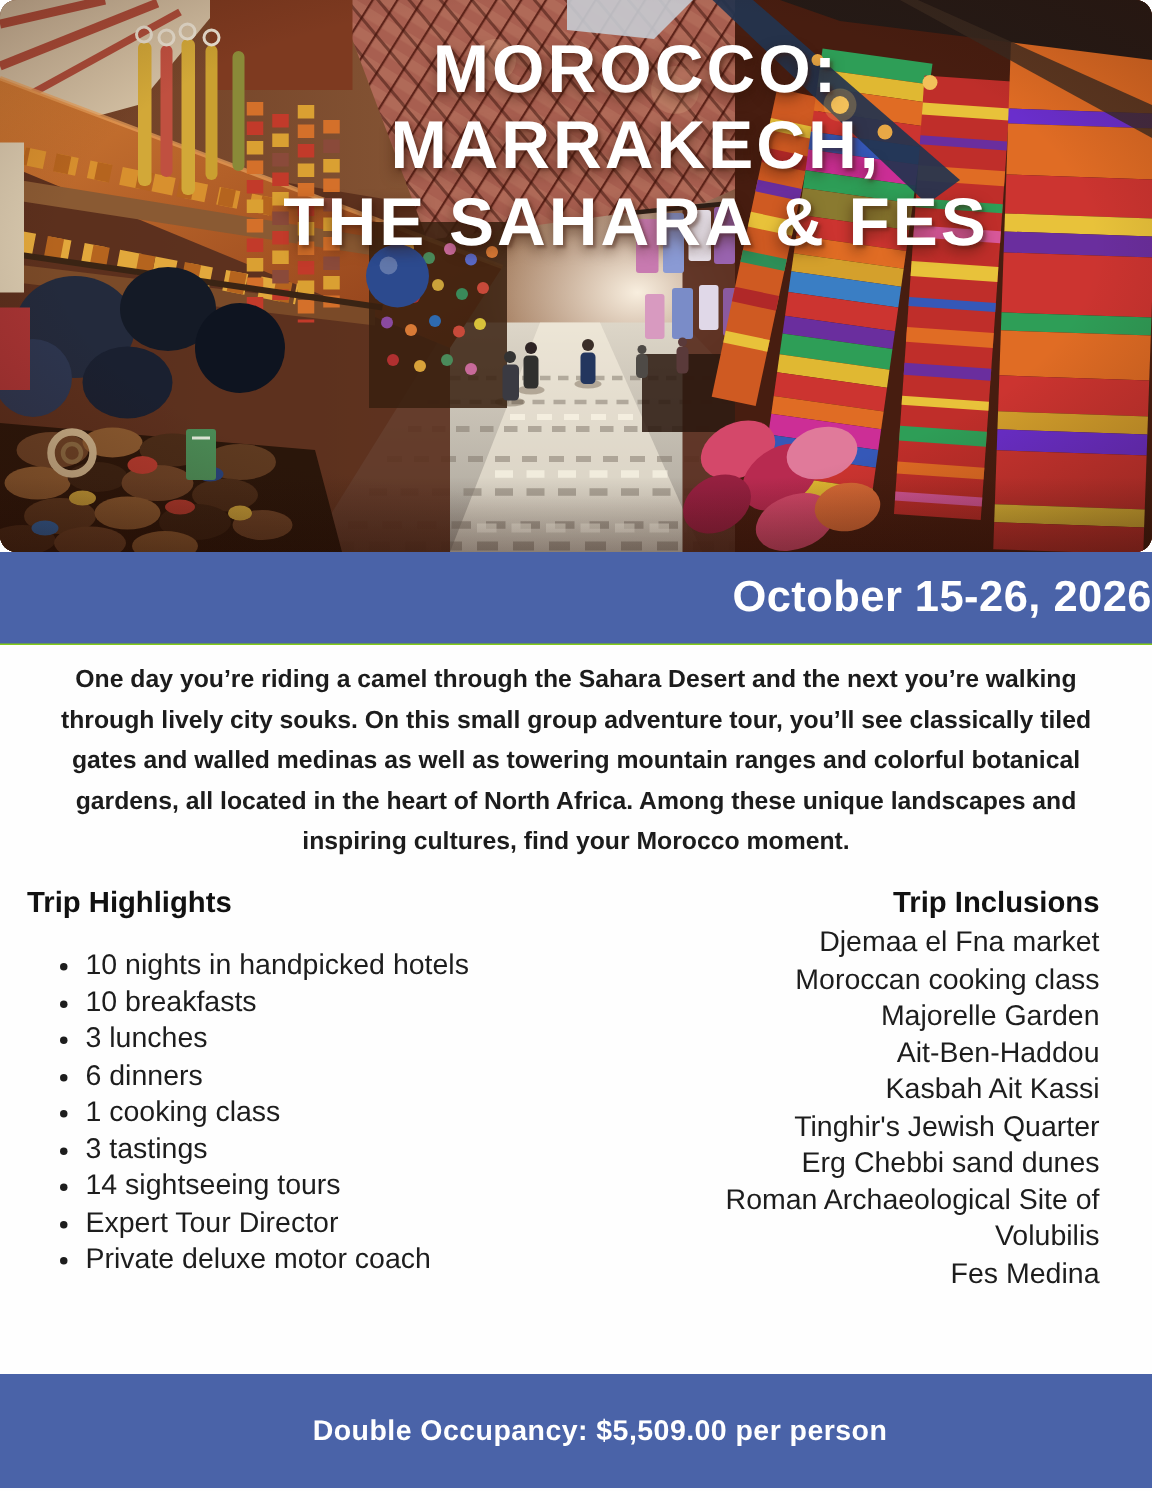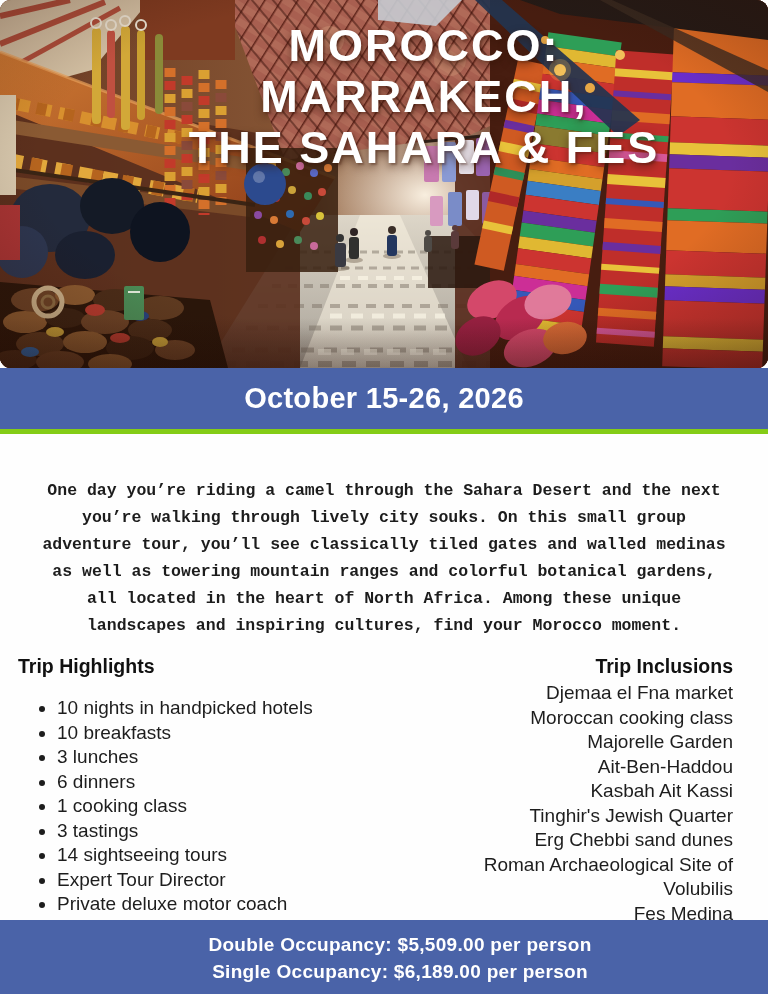--- a/index.html
+++ b/index.html
@@ -8,28 +8,28 @@
   .page{width:768px;height:994px;display:flex;flex-direction:column;background:#fefefe;}
 
   
   .hero{position:relative;width:768px;height:368px;overflow:hidden;background:#6e3a24;flex:none;border-radius:11px;}
   .hero svg{position:absolute;inset:0;display:block;}
   .hero-title{position:absolute;top:20px;left:0;right:0;transform:translateX(40px);
     text-align:center;color:#fff;font-weight:800;font-size:45px;line-height:51px;
     letter-spacing:2px;text-shadow:0 4px 9px rgba(50,20,8,.55),2px 2px 2px rgba(70,30,15,.35);}
 
   
-  .date-banner{height:61px;flex:none;background:#4a63a8;border-bottom:5px solid #84cc16;
-    display:flex;align-items:center;justify-content:center;color:#fff;
+  .date-banner{height:61px;flex:none;background:#4a63a8;border-bottom:1px solid #84cc16;
+    display:flex;align-items:center;justify-content:flex-end;color:#fff;
     font-size:29px;font-weight:700;letter-spacing:.3px;}
 
   
   main{height:486px;flex:none;background:#fefefe;overflow:hidden;}
-  .intro{width:700px;margin:43px auto 0;text-align:center;font-size:16.5px;line-height:27px;
-    font-weight:700;color:#1c1c1c;font-family:Liberation Mono, monospace;}
+  .intro{width:700px;margin:10px auto 0;text-align:center;font-size:16.5px;line-height:27px;
+    font-weight:700;color:#1c1c1c;}
   .columns{display:flex;justify-content:flex-start;margin:15px 23px 0 18px;}
   .columns h2{font-size:19.5px;font-weight:700;margin:0;line-height:24px;color:#111;}
   .col-left{width:400px;}
   .col-left ul{margin:18px 0 0;padding-left:39px;list-style:disc;}
   .col-left li{font-size:19px;line-height:24.5px;color:#1d1d1d;}
   .col-left li::marker{color:#1d1d1d;}
   .col-right{width:315px;text-align:right;}
   .col-right ul{margin:3px 0 0;padding:0;list-style:none;}
   .col-right li{font-size:19px;line-height:24.5px;color:#1d1d1d;}
 
@@ -399,16 +399,15 @@
             <li>Erg Chebbi sand dunes</li>
             <li>Roman Archaeological Site of Volubilis</li>
             <li>Fes Medina</li>
           </ul>
       </div>
     </section>
   </main>
 
   <footer>
     <div>Double Occupancy: $5,509.00 per person</div>
-    <div>Single Occupancy: $6,189.00 per person</div>
   </footer>
 
 </div>
 
 </body></html>

